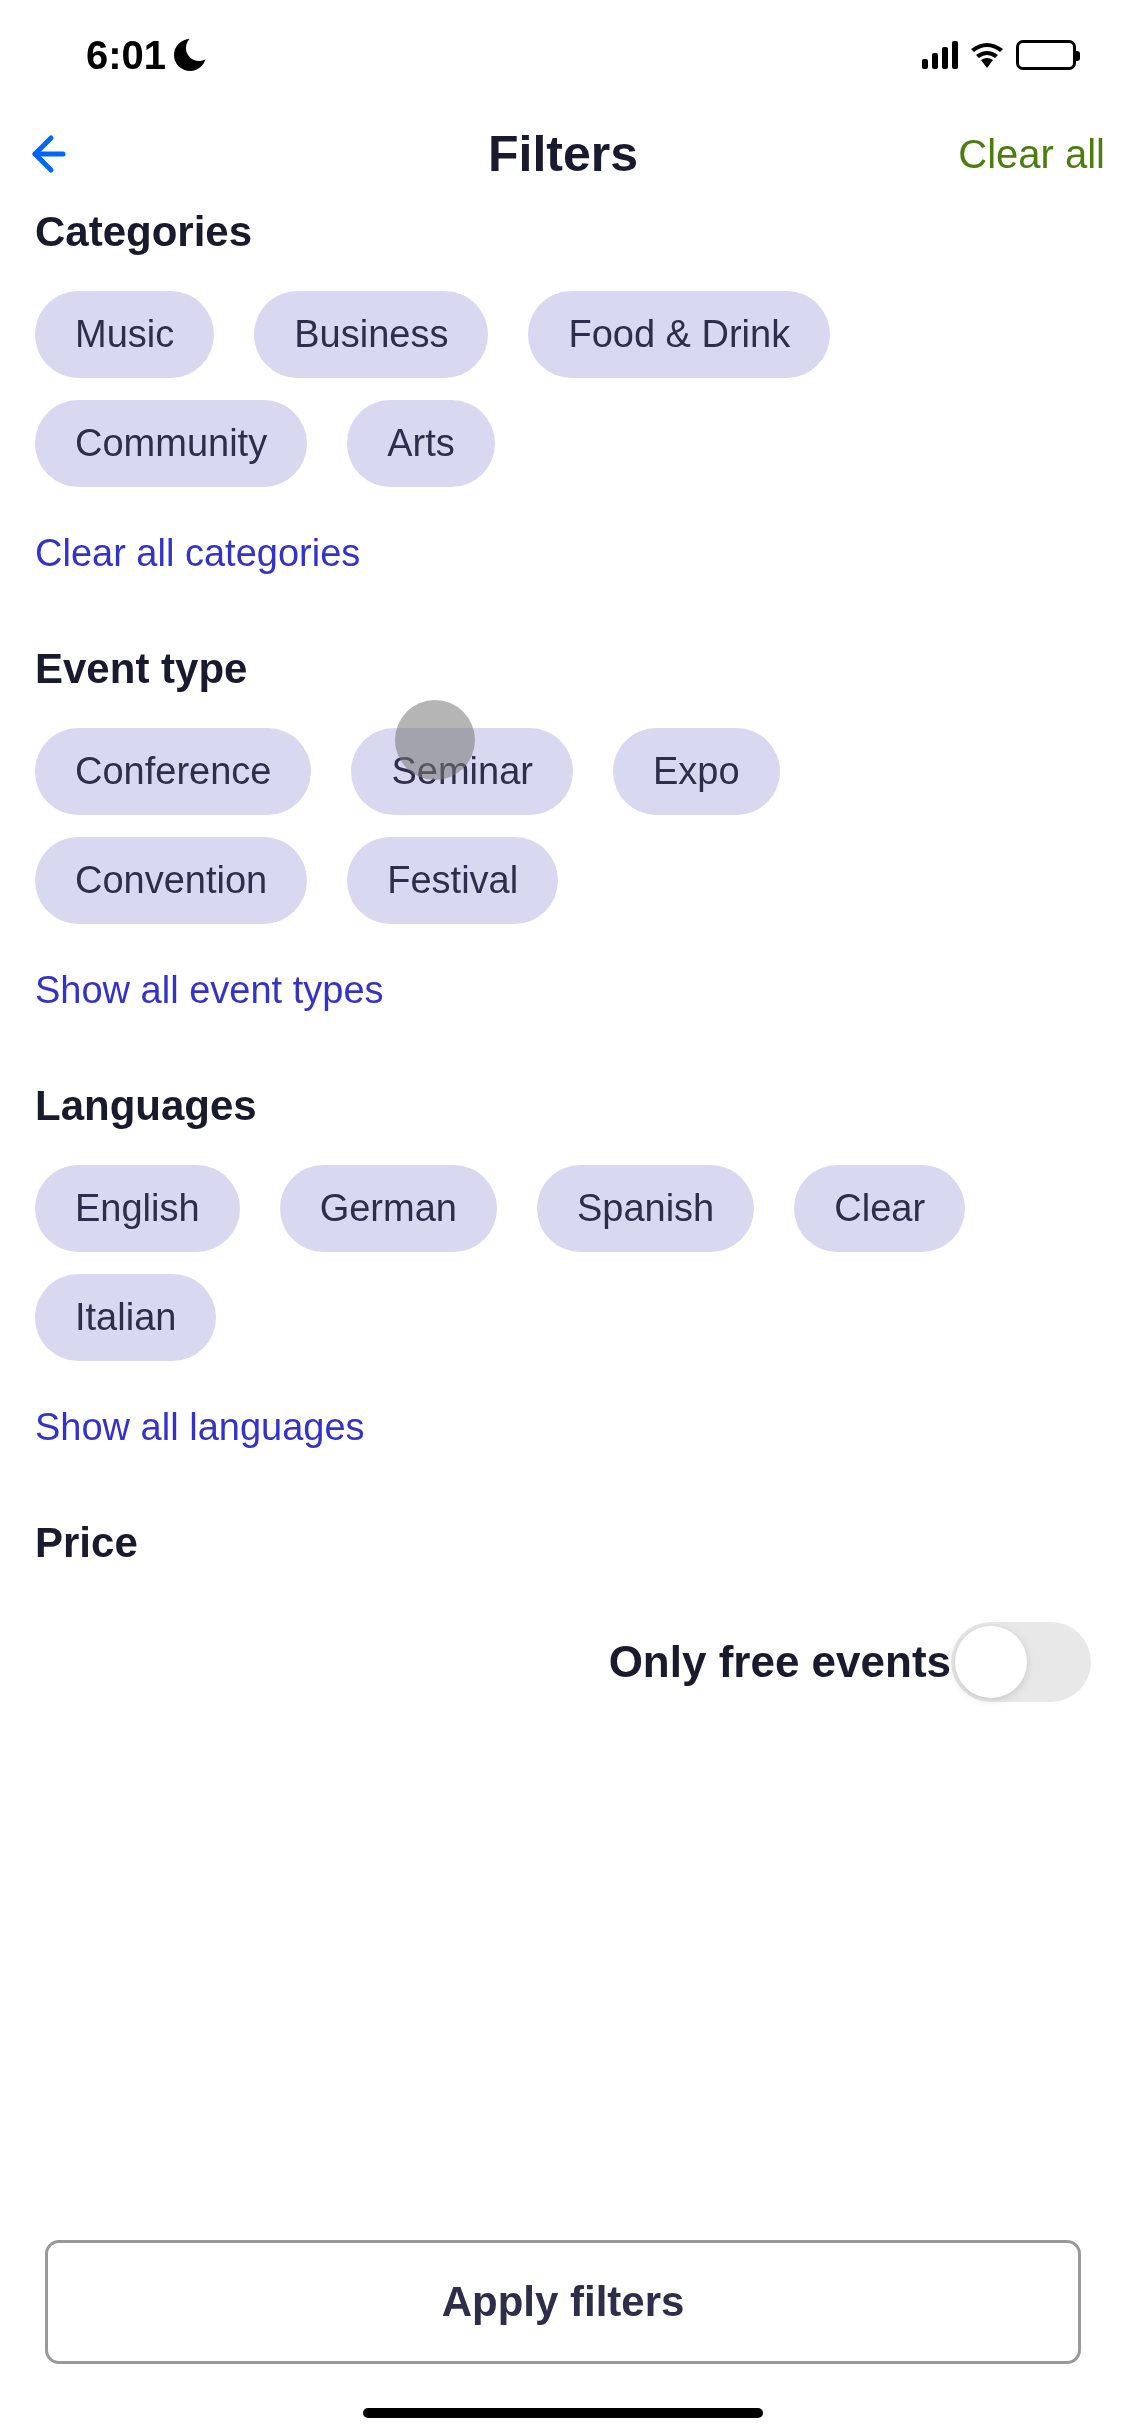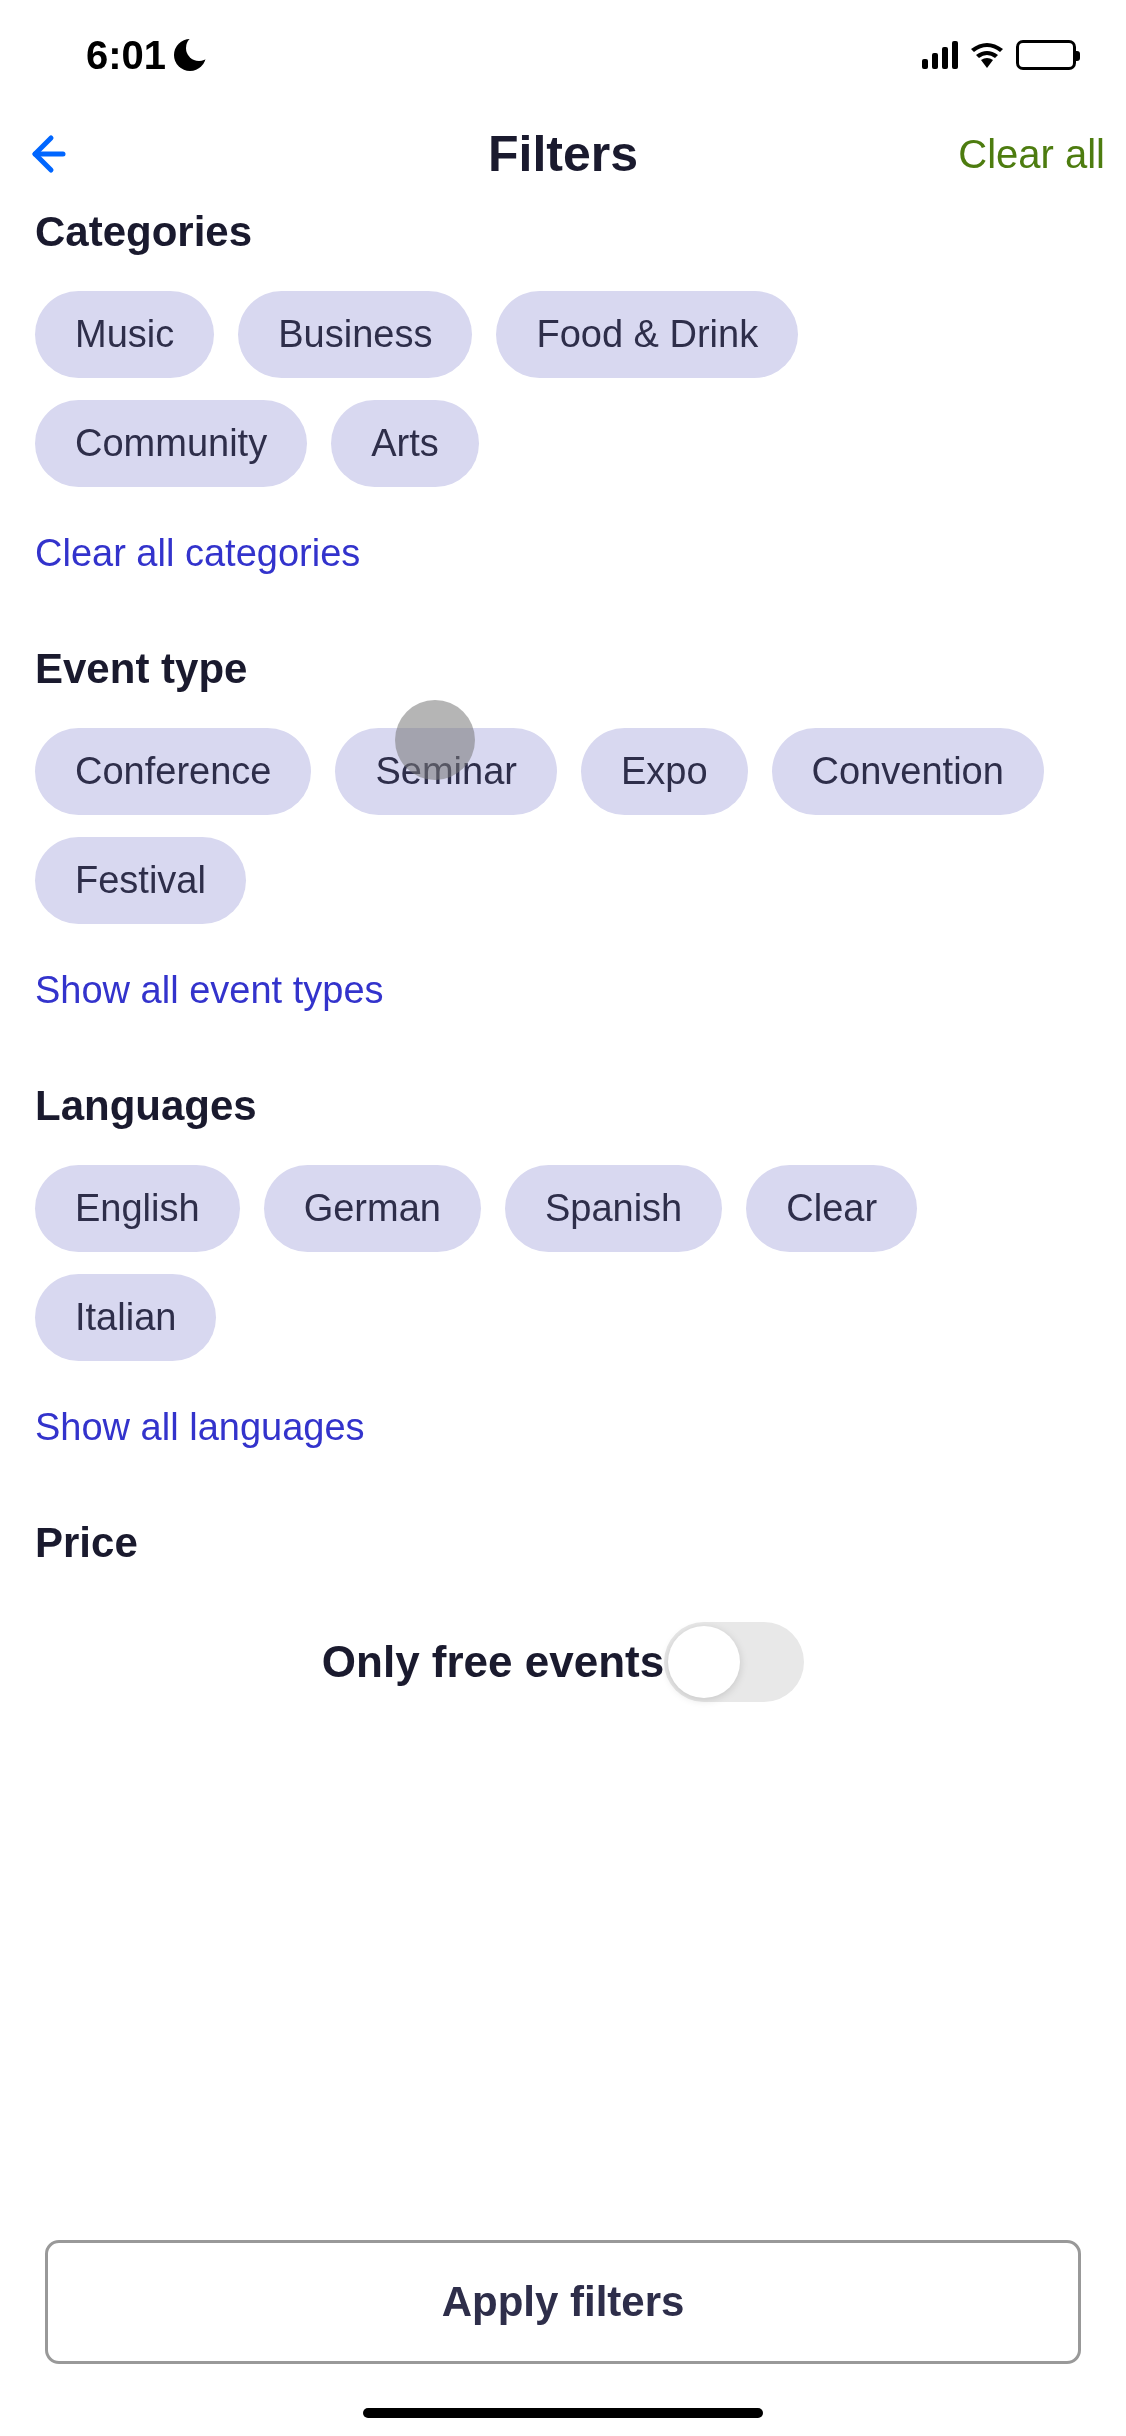--- a/index.html
+++ b/index.html
@@ -129,21 +129,21 @@
     }
     .section-title {
       font-size: 42px;
       font-weight: 700;
       color: #1a1a2e;
       margin-bottom: 35px;
     }
     .chips {
       display: flex;
       flex-wrap: wrap;
-      gap: 22px 24px;
+      gap: 22px 40px;
       margin-bottom: 45px;
       position: relative;
     }
     .chip {
       background: #d8d8f0;
       color: #2e2e4a;
       padding: 22px 40px;
       border-radius: 60px;
       font-size: 38px;
       font-weight: 500;
@@ -161,21 +161,21 @@
       width: 80px;
       height: 80px;
       background: rgba(120, 120, 120, 0.55);
       border-radius: 50%;
       top: -28px;
       left: 360px;
       z-index: 5;
     }
     .price-row {
       display: flex;
-      justify-content: center;
+      justify-content: flex-end;
       align-items: center;
       padding-top: 20px;
     }
     .price-label {
       font-size: 44px;
       font-weight: 700;
       color: #1a1a2e;
     }
     .toggle {
       width: 140px;

